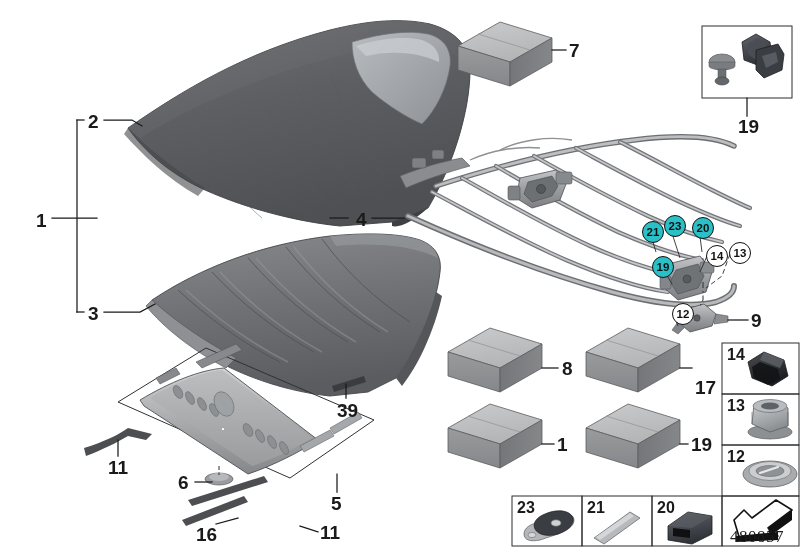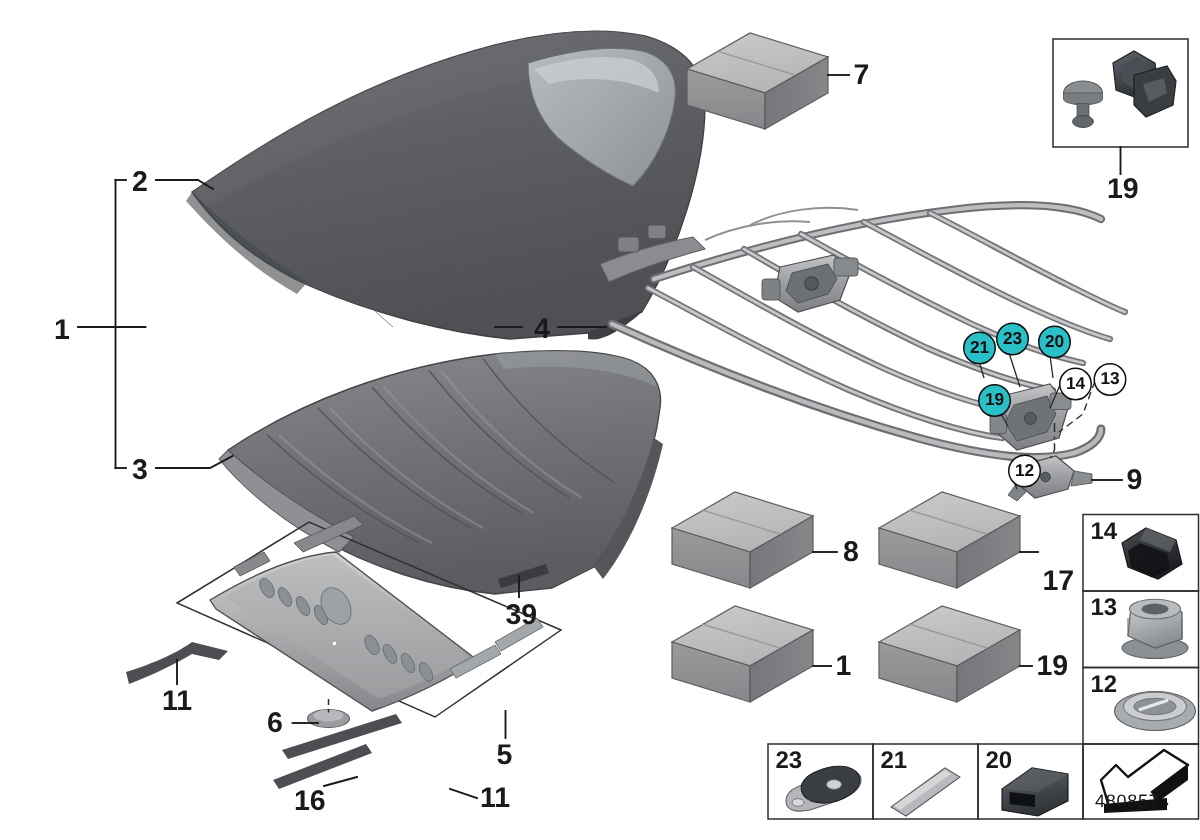--- a/index.html
+++ b/index.html
@@ -12,22 +12,22 @@
        font-family:"Liberation Sans","DejaVu Sans",sans-serif;
        line-height:1;white-space:nowrap;-webkit-font-smoothing:antialiased;}
   .lbl-main{font-size:19px;}
   .lbl-box{font-size:16px;}
   .badge{position:absolute;width:22px;height:22px;border-radius:50%;
          display:flex;align-items:center;justify-content:center;
          font-size:11.5px;font-weight:bold;box-sizing:border-box;
          font-family:"Liberation Sans","DejaVu Sans",sans-serif;}
   .badge.teal{background:#2ac0c8;border:1.6px solid #111;color:#111;}
   .badge.white{background:#ffffff;border:1.6px solid #111;color:#111;}
-  .diagid{position:absolute;font-size:12px;color:#1a1a1a;letter-spacing:.5px;
-          font-family:Liberation Sans, sans-serif;text-align:right;}
+  .diagid{position:absolute;font-size:17px;color:#1a1a1a;letter-spacing:.5px;
+          font-family:Liberation Serif, serif;text-align:right;}
 </style>
 </head>
 <body>
 
 <div id="stage">
 
 <svg id="art" viewBox="0 0 800 560">
   <defs>
     <linearGradient id="topSkin" x1="0" y1="0" x2="0.35" y2="1">
       <stop offset="0" stop-color="#6e7073"></stop>

